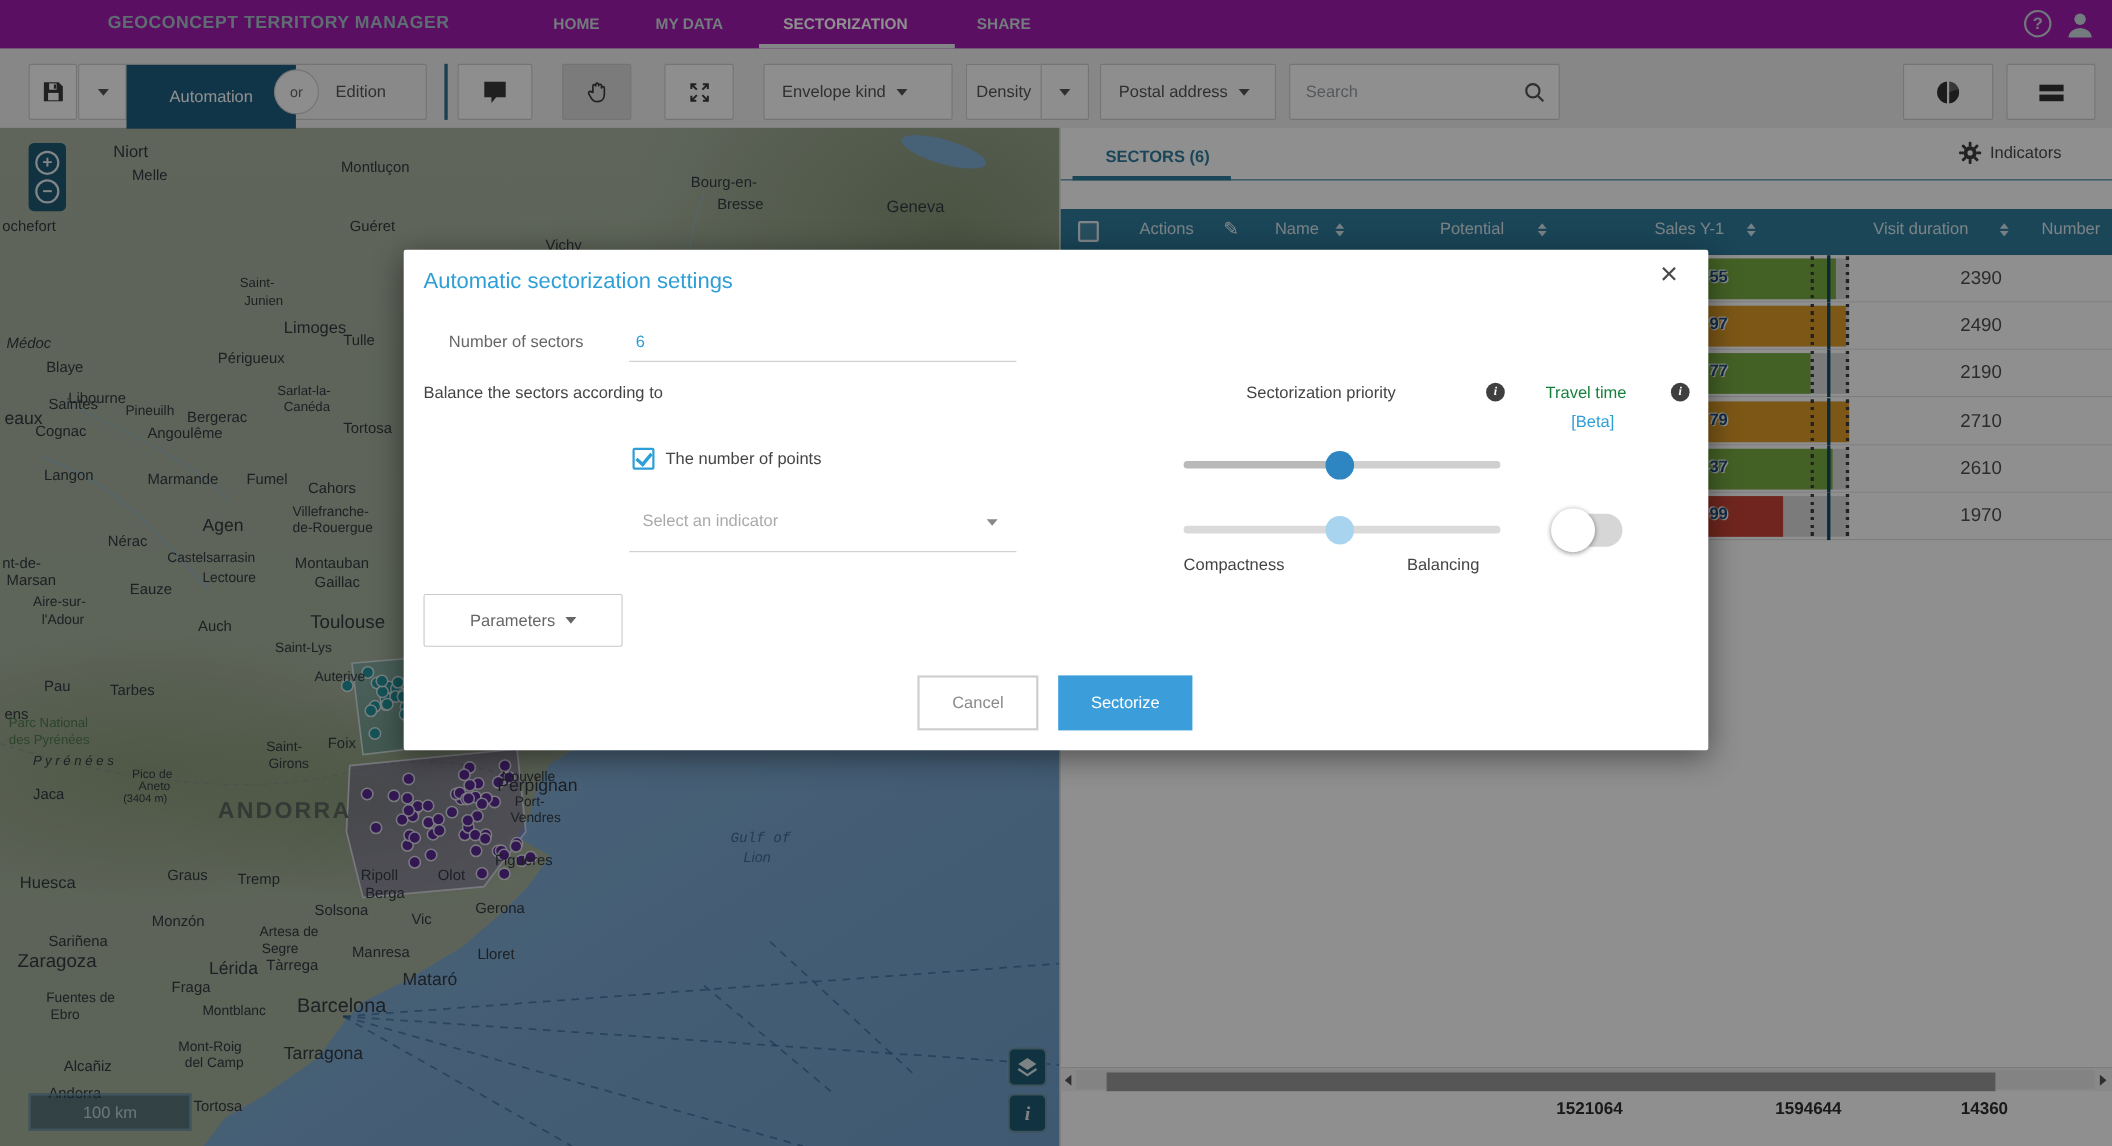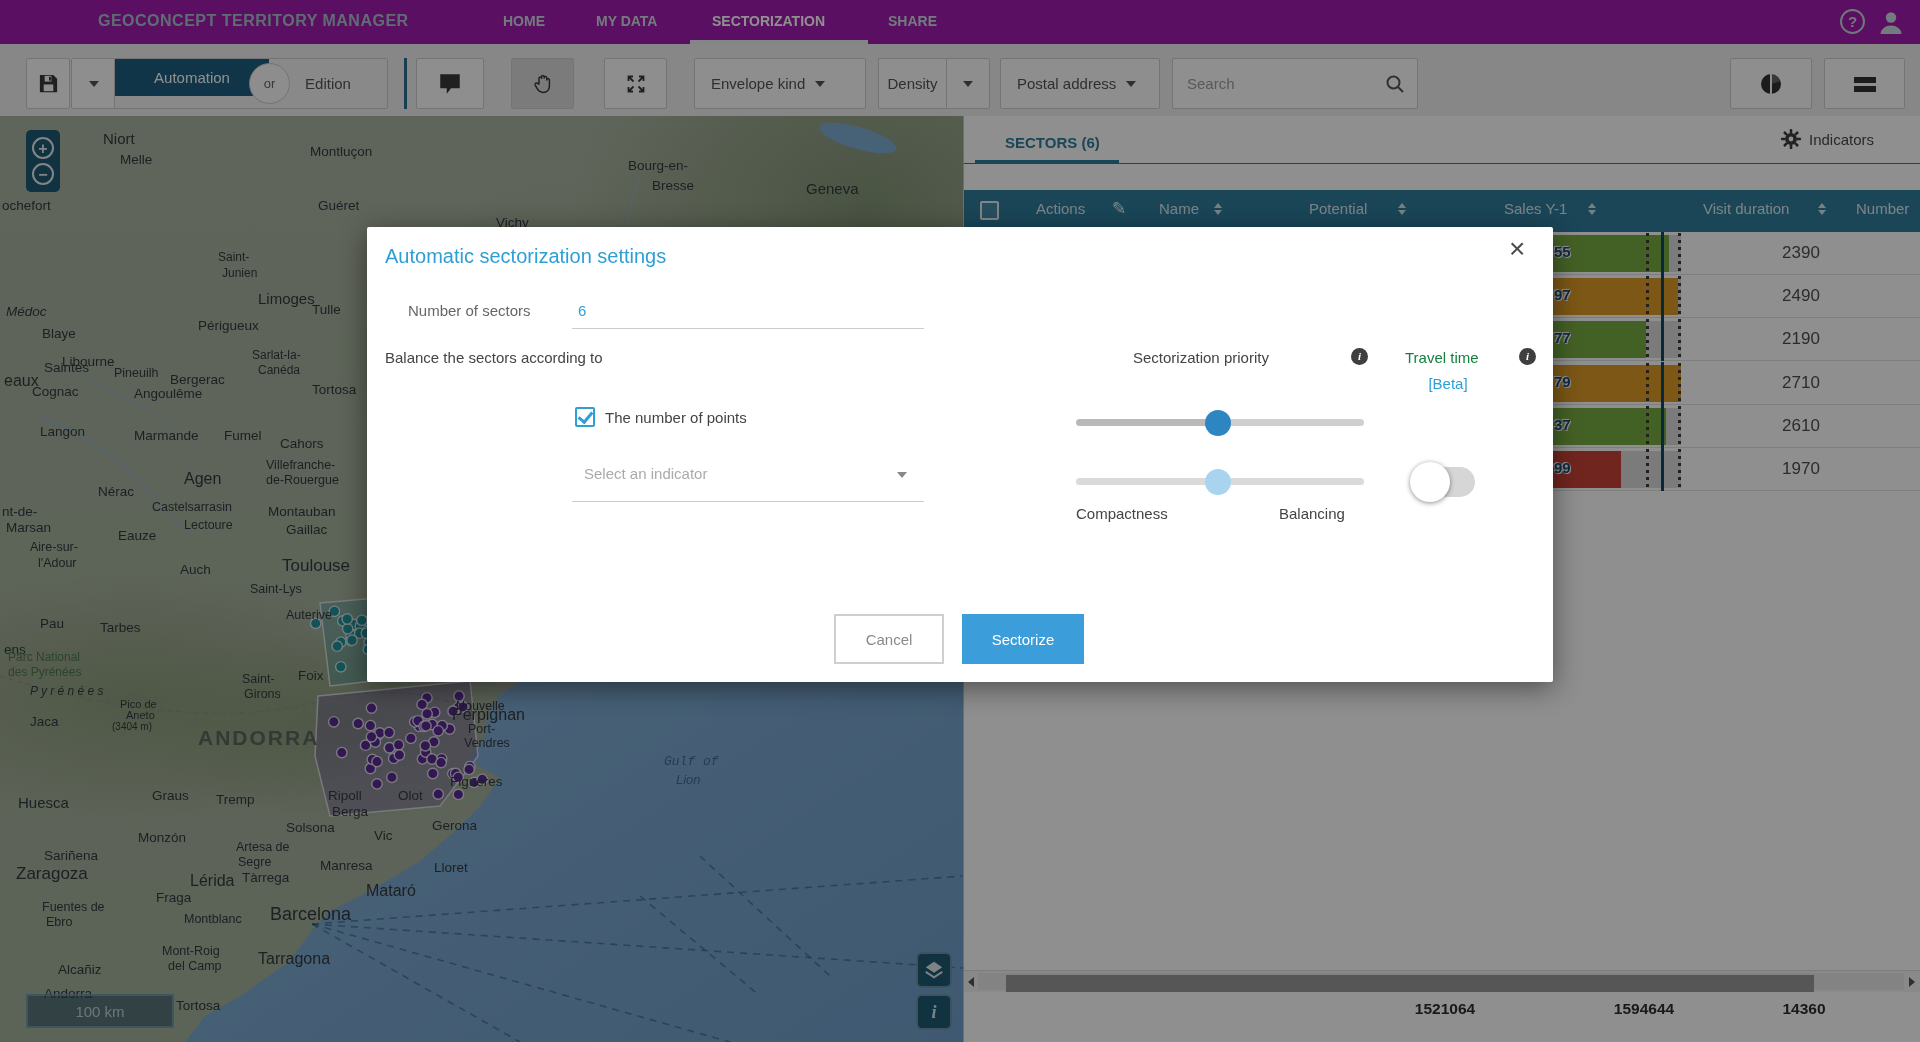--- a/index.html
+++ b/index.html
@@ -14,21 +14,21 @@
   #nav-underline{position:absolute;left:690px;top:40px;width:178px;height:4px;background:#e9eef0;}
   #help-btn{position:absolute;left:1840px;top:9px;width:25px;height:25px;border:2px solid #c9d6dc;border-radius:50%;color:#c9d6dc;font-size:15px;font-weight:bold;text-align:center;line-height:21px;cursor:pointer;}
   #user-btn{position:absolute;left:1876px;top:7px;width:30px;height:30px;cursor:pointer;}
 
   
   #toolbar{position:absolute;left:0;top:44px;width:1920px;height:72px;background:#f1f1f1;z-index:9;}
   .tbtn{position:absolute;top:14px;height:51px;background:#fdfdfd;border:1px solid #cfcfcf;border-radius:2px;cursor:pointer;display:flex;align-items:center;justify-content:center;color:#555;font-size:15px;}
   .tbtn.pressed{background:#dcdcdc;}
   .caret{display:inline-block;width:0;height:0;border-left:5px solid transparent;border-right:5px solid transparent;border-top:6px solid #555;margin-left:10px;}
   #mode-group{position:absolute;left:114px;top:14px;width:274px;height:51px;border:1px solid #cfcfcf;border-radius:2px;background:#f4f4f4;cursor:pointer;}
-  #mode-auto{position:absolute;left:0;top:0;width:154px;height:37px;background:#1e5f80;color:#fff;font-size:15px;display:flex;align-items:center;justify-content:center;}
+  #mode-auto{position:absolute;left:0;top:0;width:154px;height:58px;background:#1e5f80;color:#fff;font-size:15px;display:flex;align-items:center;justify-content:center;}
   #mode-edit{position:absolute;left:154px;top:0;width:118px;height:49px;color:#555;font-size:15px;display:flex;align-items:center;justify-content:center;}
   #mode-or{position:absolute;left:134px;top:4px;width:41px;height:41px;background:#fbfbfb;border:1px solid #ccc;border-radius:50%;color:#666;font-size:13px;display:flex;align-items:center;justify-content:center;z-index:2;}
   #tool-sep{position:absolute;left:404px;top:14px;width:3px;height:51px;background:#2a7090;}
   #search-box{position:absolute;left:1172px;top:14px;width:246px;height:51px;background:#fff;border:1px solid #cfcfcf;border-radius:2px;}
   #search-input{position:absolute;left:0;top:0;width:210px;height:49px;border:none;outline:none;padding:0 0 0 14px;font-size:15px;color:#444;background:transparent;}
   #search-input::placeholder{color:#9aa0a4;}
   #search-icon{position:absolute;right:10px;top:13px;}
 
   
   #map{position:absolute;left:0;top:116px;width:963px;height:926px;overflow:hidden;cursor:grab;
@@ -604,18 +604,22 @@
     <div class="slider-track" id="s2-track"></div>
     <div class="slider-handle" id="s2-handle"></div>
 
     <div id="m-toggle">
         <div id="m-toggle-knob"></div>
       </div>
 
     <div id="m-compact">Compactness</div>
     <div id="m-balancing">Balancing</div>
 
+    <div id="m-params">
+      <span>Parameters</span>
+        <span class="caret"></span>
+    </div>
 
     <div id="m-cancel">Cancel</div>
     <div id="m-sectorize">Sectorize</div>
   </div>
 
 </div>
 
 </body></html>

